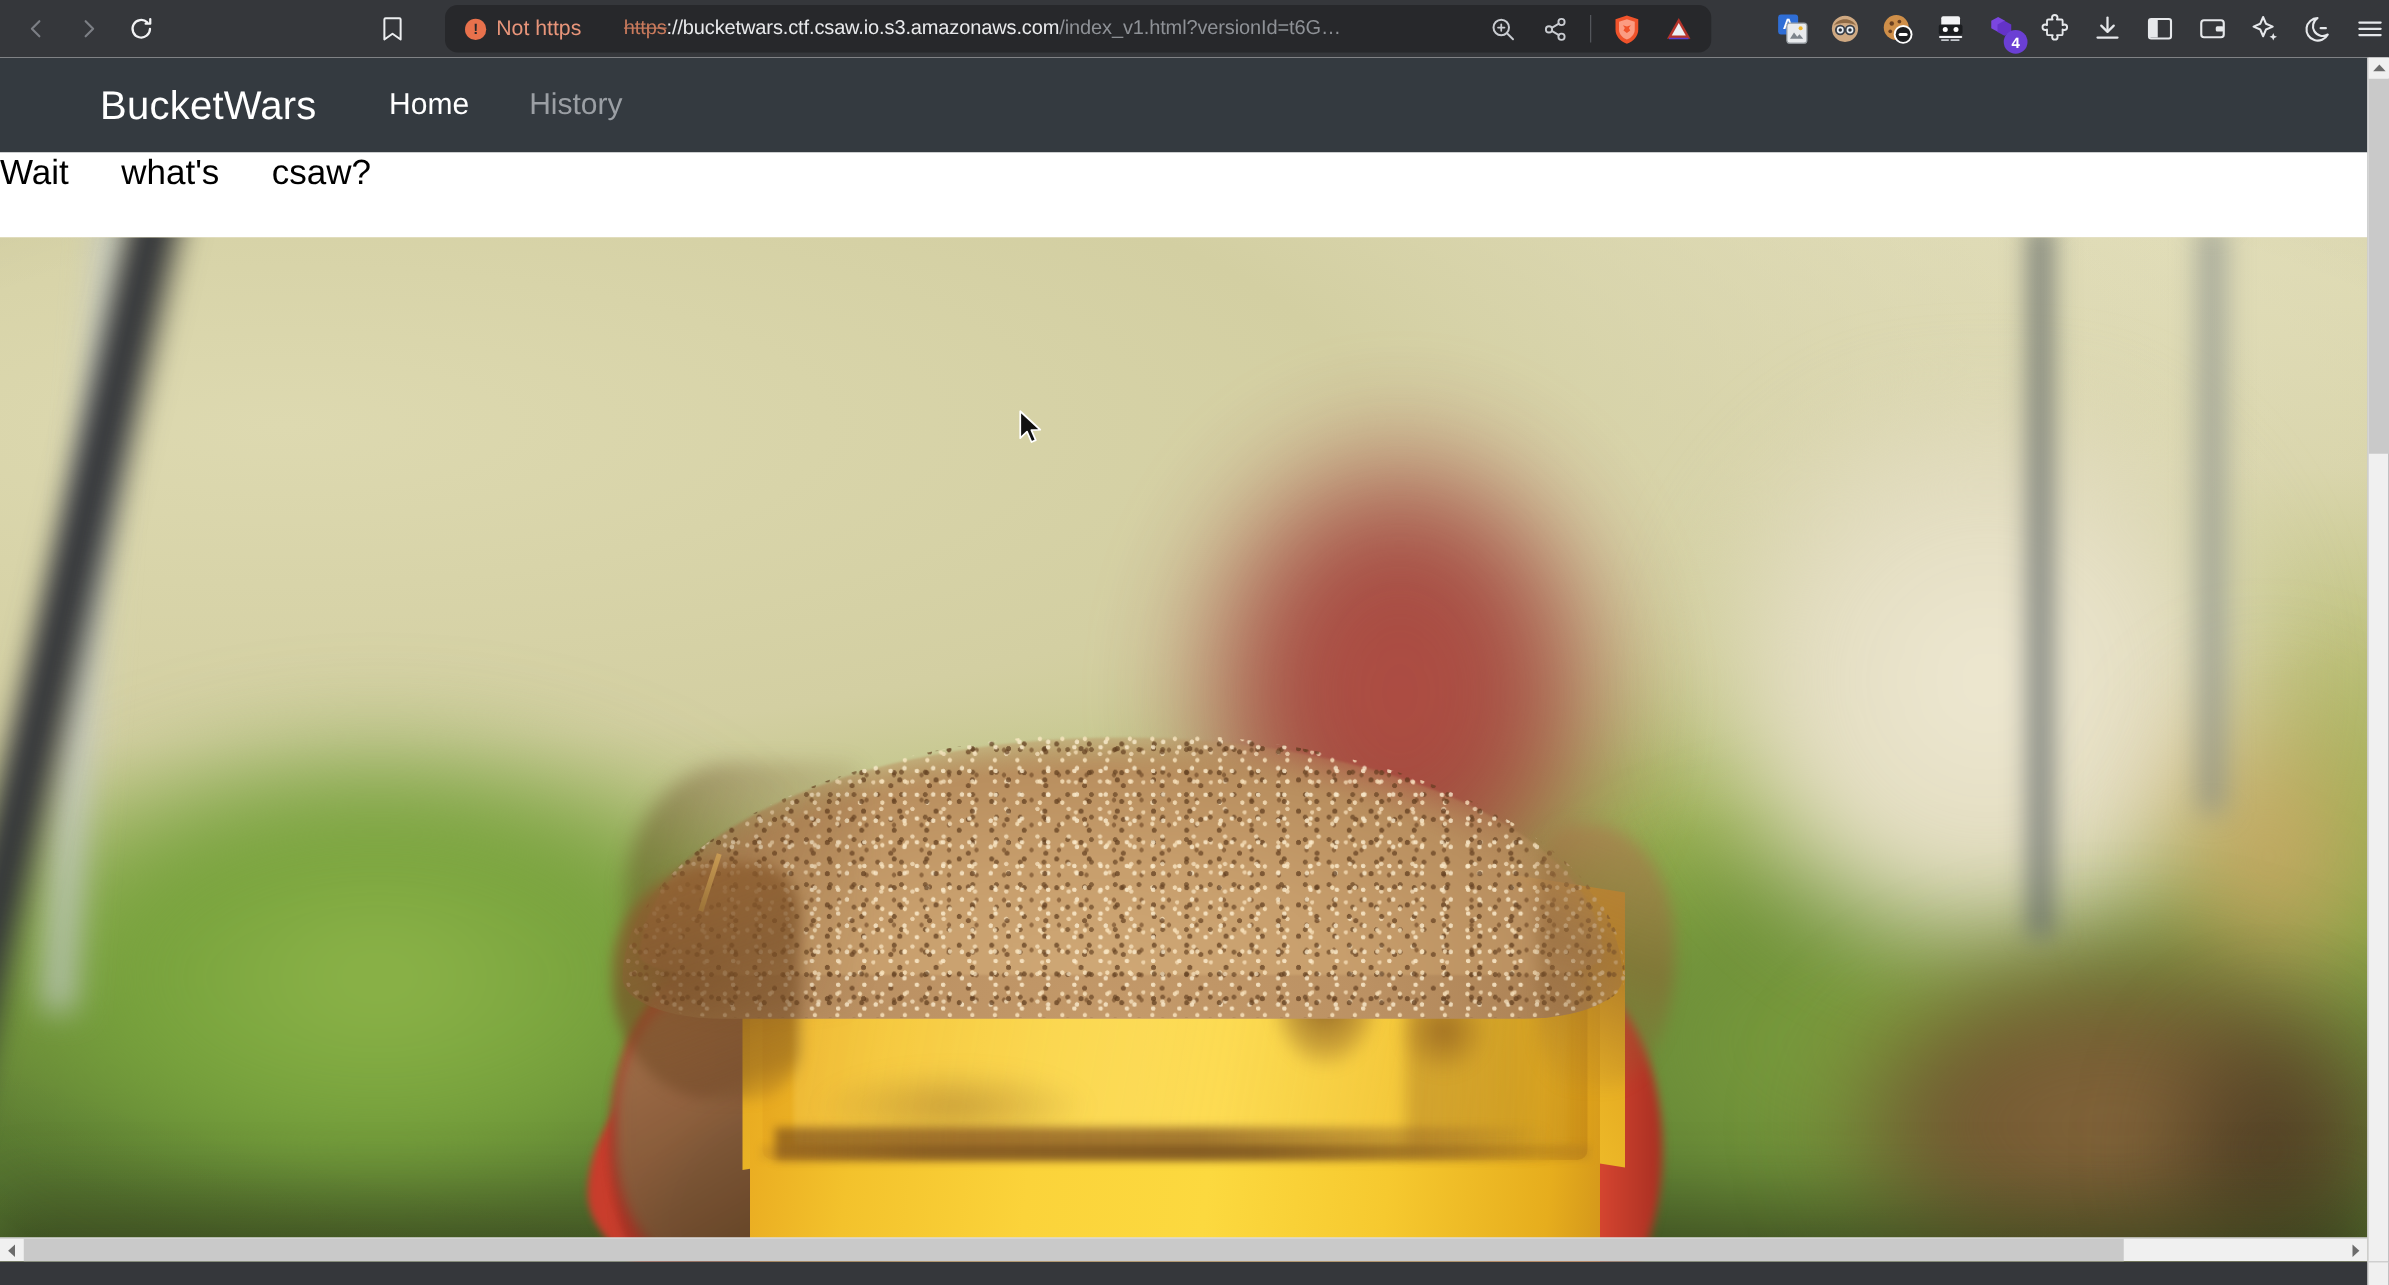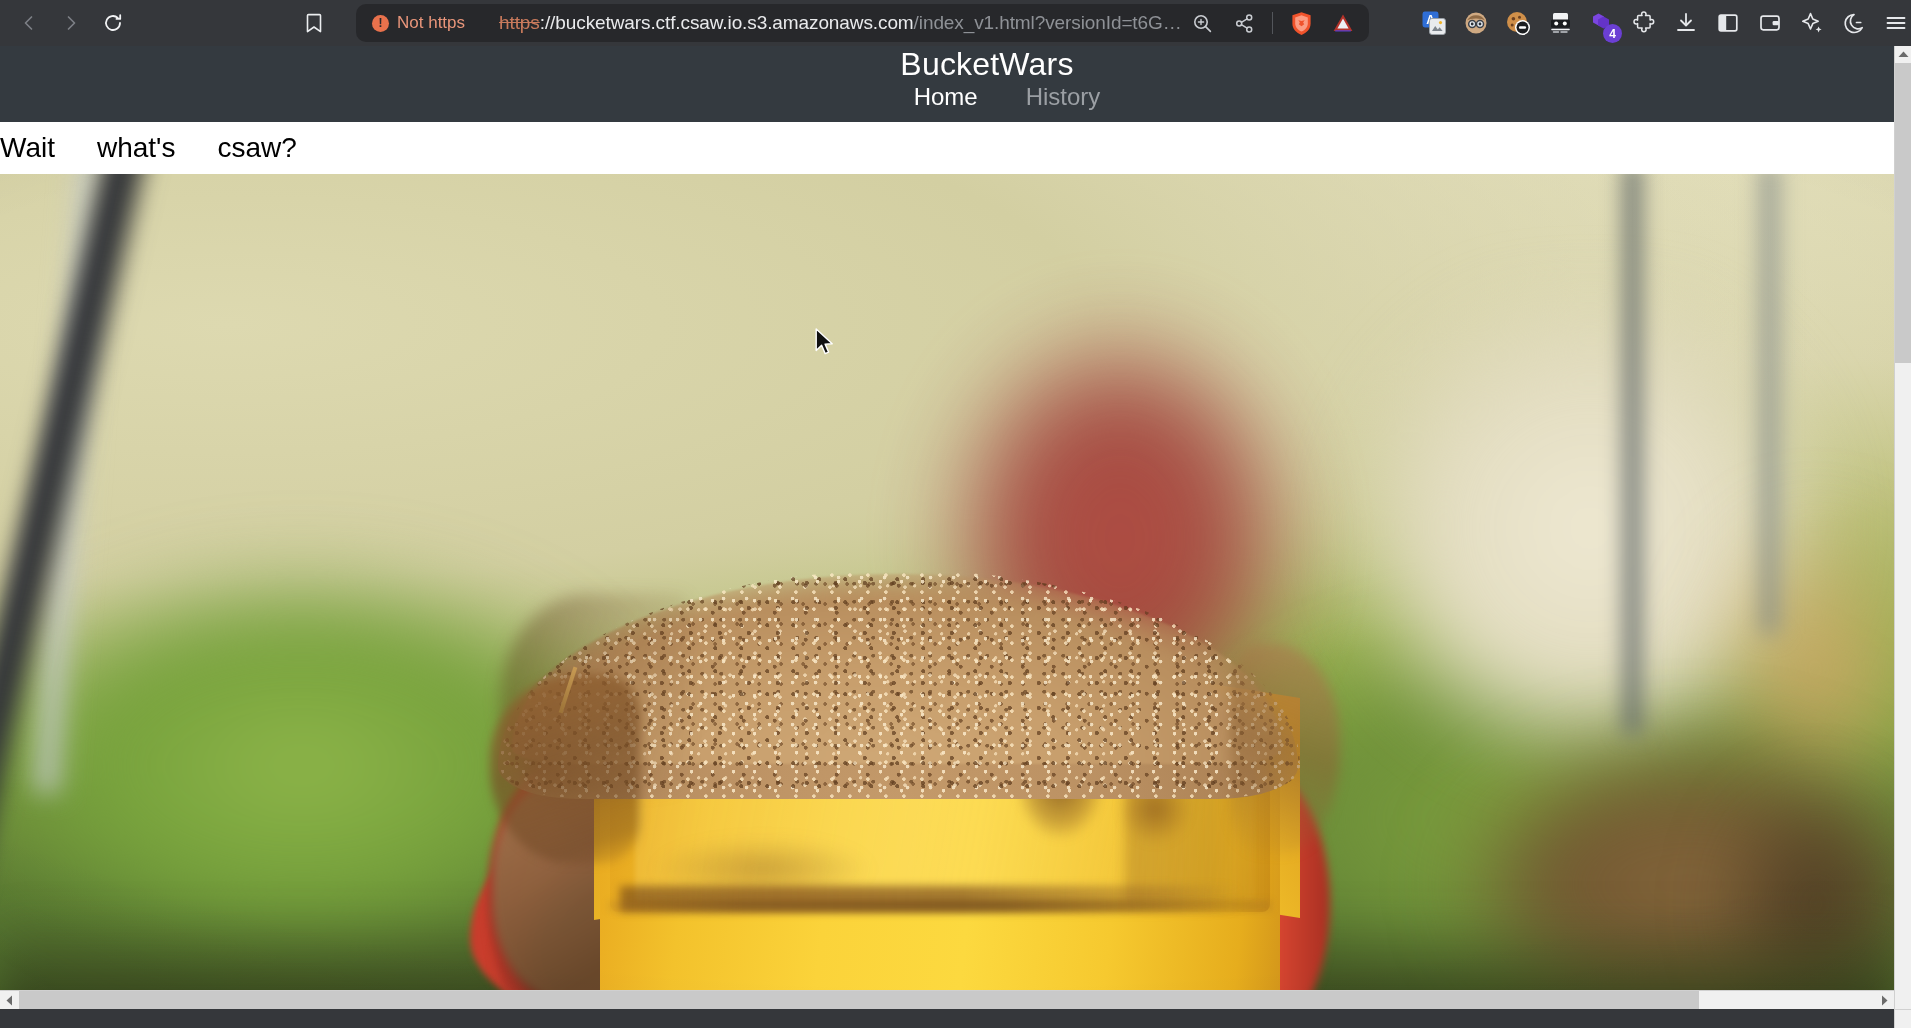--- a/index.html
+++ b/index.html
@@ -63,21 +63,21 @@
     font-size: 12px; color: #27282b; font-weight: bold;
     line-height: 1;
   }
   .notsecure-text {
     color: #e8957a;
     font-size: 17px;
     white-space: nowrap;
   }
   .url-text {
     margin-left: 34px;
-    font-size: 19px;
+    font-size: 16px;
     white-space: nowrap;
     overflow: hidden;
     flex: 1 1 auto;
     letter-spacing: -0.1px;
   }
   .url-scheme { color: #c97a5c; text-decoration: line-through; }
   .url-sep { color: #e9eaec; }
   .url-host { color: #e9eaec; }
   .url-path { color: #8e9196; }
 
@@ -114,43 +114,42 @@
     overflow: hidden;
   }
 
   .site-navbar {
     height: 76px;
     background: #343a40;
     display: flex;
     align-items: center;
     padding-left: 80px;
     gap: 0;
-    flex-direction: column;
   }
   .brand {
     color: #ffffff;
     font-size: 32px;
     font-weight: normal;
     letter-spacing: 0.2px;
   }
   .nav-links { display: flex; align-items: center; margin-left: 40px; gap: 12px; }
   .nav-link {
     font-size: 24px;
     padding: 0 18px;
     text-decoration: none;
     white-space: nowrap;
   }
   .nav-link-active { color: #ffffff; }
   .nav-link-muted { color: #9b9fa4; }
 
   .content-strip {
     background: #ffffff;
-    height: 52px;
+    height: 68px;
     display: flex;
-    align-items: center;
+    align-items: flex-start;
     padding-left: 0px;
   }
   .content-word {
     font-size: 28px;
     color: #000000;
     white-space: nowrap;
   }
   .content-word + .content-word { margin-left: 42px; }
 
   

